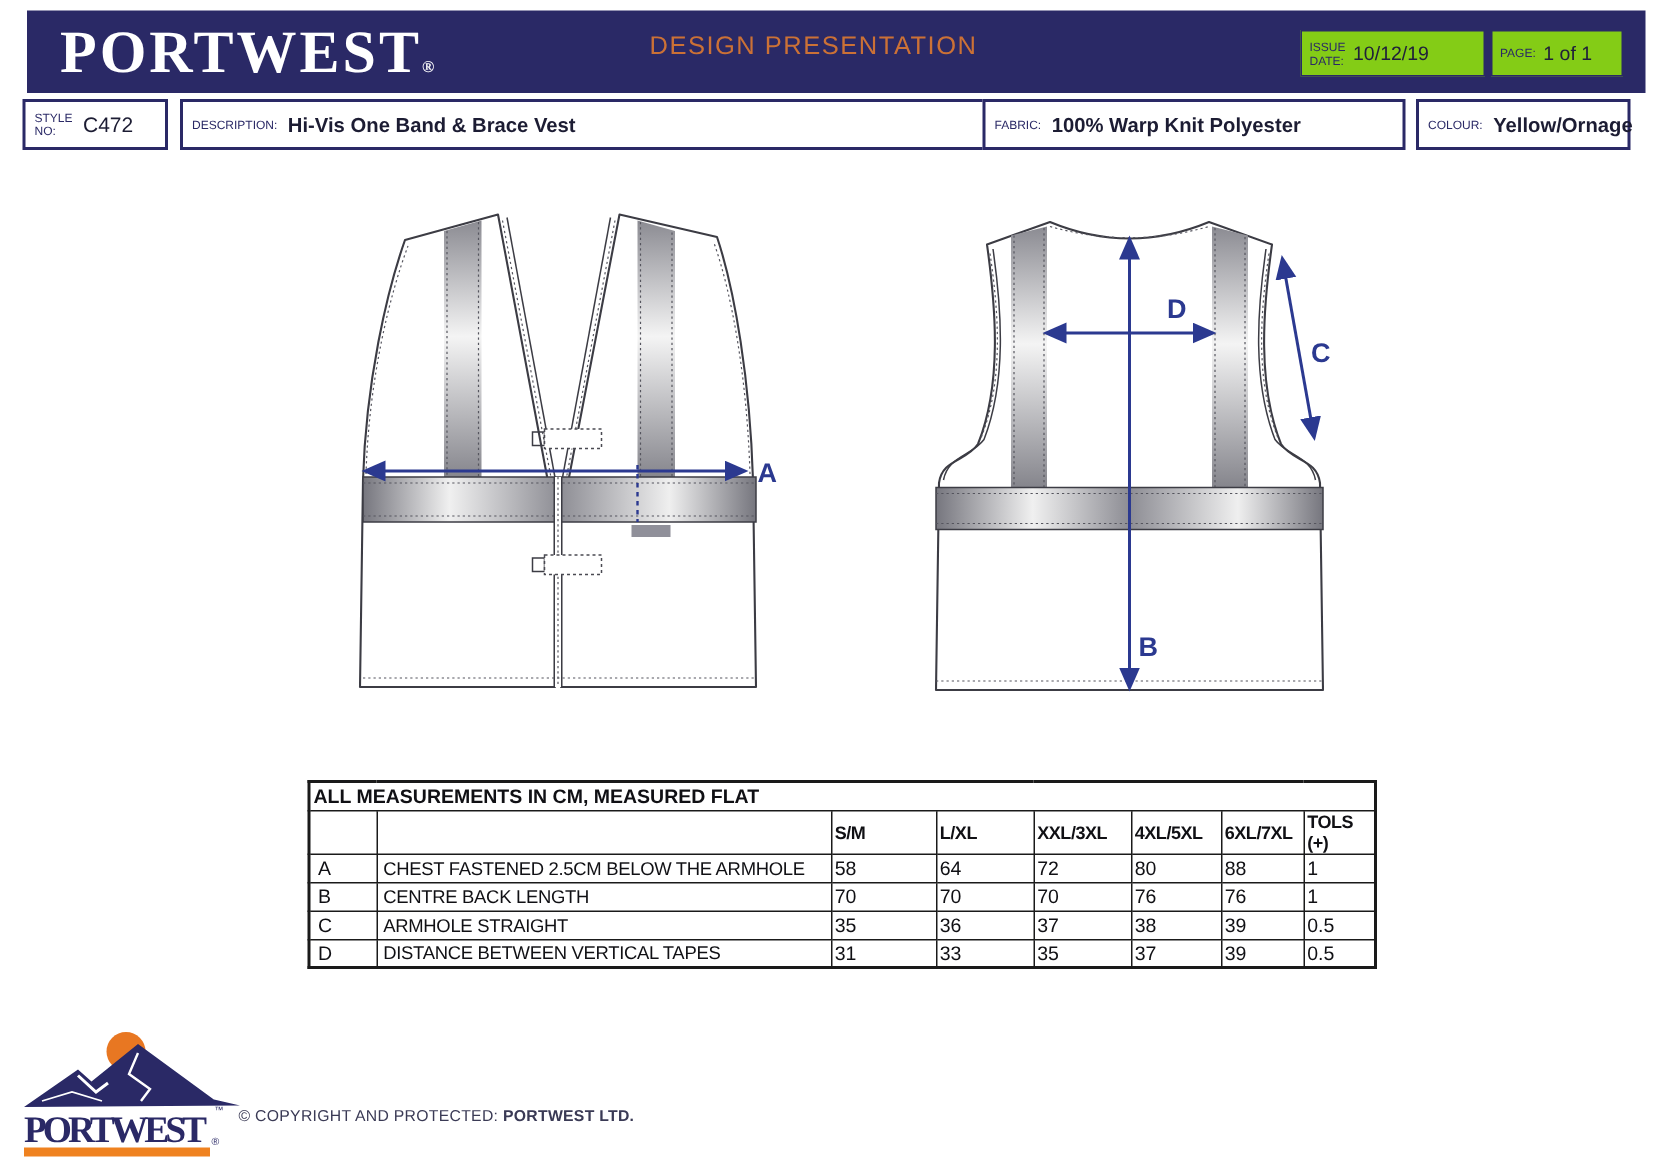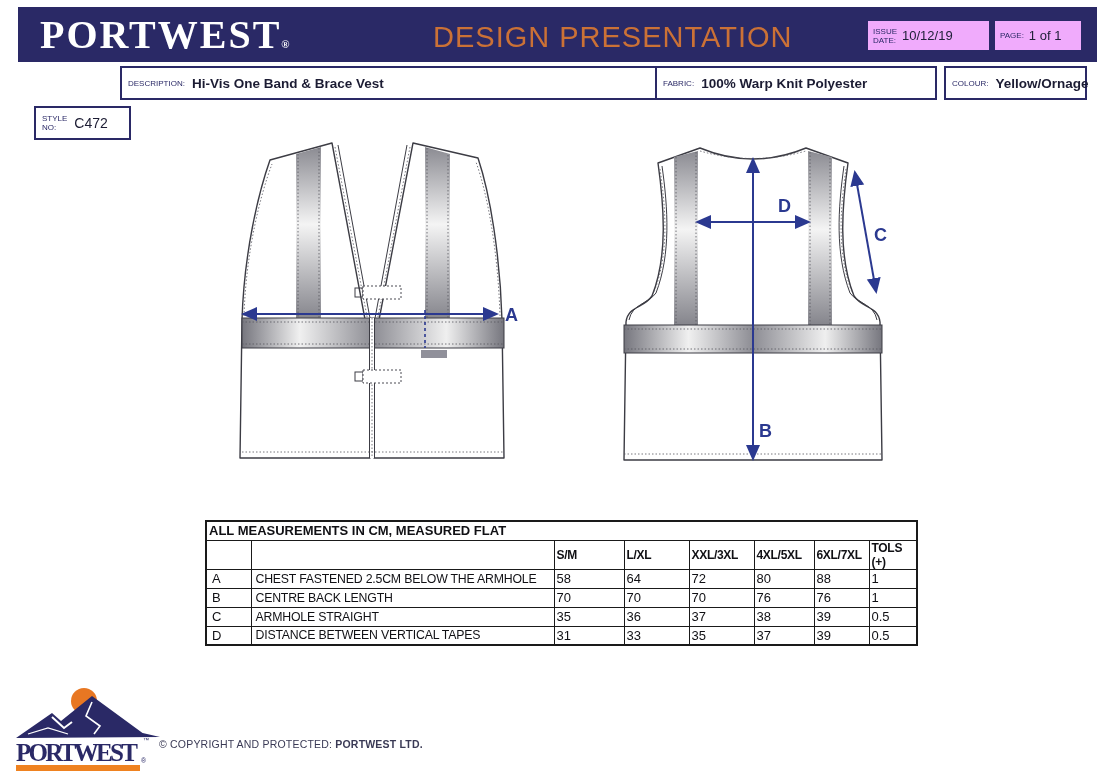--- a/index.html
+++ b/index.html
@@ -7,33 +7,33 @@
   body {
     width:1106px; height:777px; position:relative; overflow:hidden;
     font-family:"Liberation Sans", sans-serif;
   }
 
   
   .header-bar { position:absolute; left:18px; top:7px; width:1079px; height:55px; background:var(--navy); }
   .brand { position:absolute; left:22px; top:4px; color:#ffffff; font-family:"Liberation Serif", serif;
            font-weight:700; font-size:40px; letter-spacing:2px; white-space:nowrap;text-align:right; }
   .brand .reg { font-size:11px; letter-spacing:0; vertical-align:baseline; }
-  .doc-title { position:absolute; left:415px; top:14px; font-size:29px; letter-spacing:1px;
+  .doc-title { position:absolute; left:415px; top:14px; font-size:17px; letter-spacing:1px;
                color:var(--orange); font-weight:400; white-space:nowrap; }
-  .hbox { position:absolute; top:13px; height:31px; background:#f0abfc; border:1px solid var(--navy);
+  .hbox { position:absolute; top:13px; height:31px; background:#84cc16; border:1px solid var(--navy);
           display:flex; align-items:center; gap:5px; padding:2px 5px; }
   .hbox.issue { left:849px; width:123px; }
   .hbox.page  { left:976px; width:88px; }
   .hbox .lbl { font-size:8px; line-height:9px; color:var(--navy); white-space:pre-line; }
   .hbox .val { font-size:13px; color:#20203a; white-space:nowrap; }
 
   
   .info-box { position:absolute; top:66px; height:34px; border:2px solid var(--navy); background:#fff;
               display:flex; align-items:center; gap:7px; padding:2px 6px; }
-  .info-box.style  { left:34px;  width:97px;margin-top:40px; }
+  .info-box.style  { left:15px;  width:97px; }
   .info-box.desc   { left:120px; width:544px; }
   .info-box.fabric { left:655px; width:282px; }
   .info-box.colour { left:944px; width:143px; }
   .info-box .lbl { font-size:8px; line-height:9px; color:var(--navy); white-space:pre-line; }
   .info-box .val { font-size:13.5px; font-weight:700; color:#1c1c33; white-space:nowrap; }
   .info-box.style .val { font-weight:400; font-size:14px; }
 
   
   .sketch { position:absolute; }
   .sketch.front { left:228px; top:134px; }

